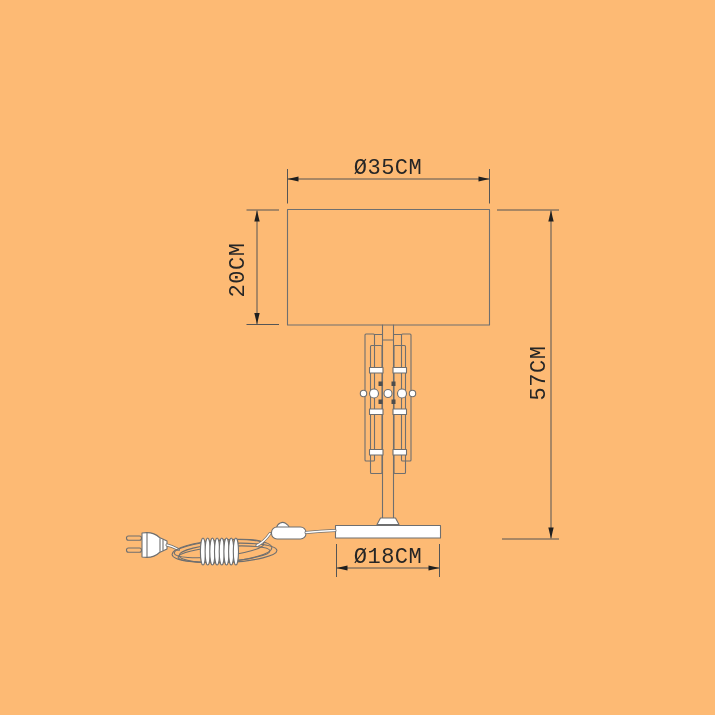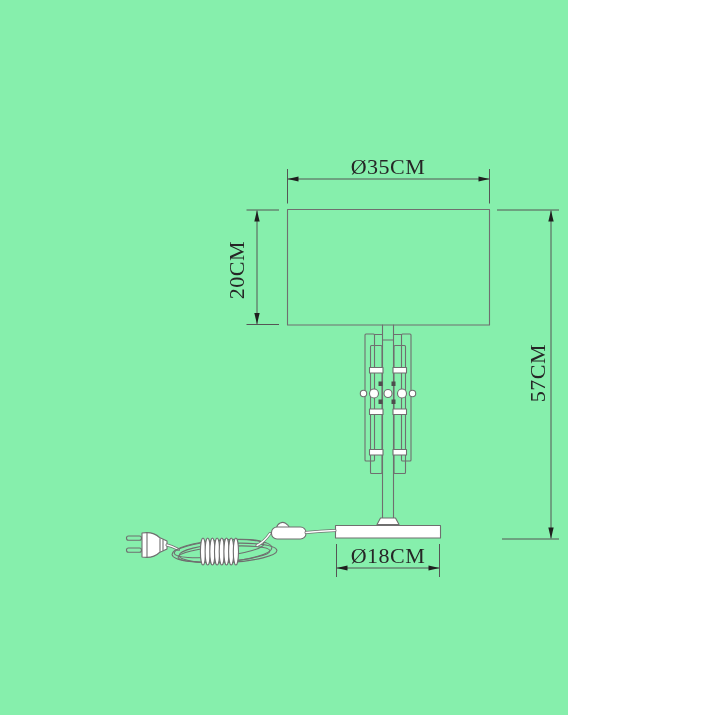--- a/index.html
+++ b/index.html
@@ -1,17 +1,17 @@
 <!DOCTYPE html>
 <html><head>
 <meta charset="utf-8">
 <style>
   html,body{margin:0;padding:0;background:#ffffff;}
-  .stage{position:relative;width:568px;height:715px;background:#86efac;overflow:hidden;
-         font-family:Liberation Serif, serif;}
+  .stage{position:relative;width:715px;height:715px;background:#fdba74;overflow:hidden;
+         font-family:Liberation Mono, monospace;}
   svg{display:block;}
   .ln   {fill:none;stroke:#6f6f6f;stroke-width:1.1;stroke-linejoin:round;stroke-linecap:round;}
   .lnw  {fill:#ffffff;stroke:#6f6f6f;stroke-width:1.1;stroke-linejoin:round;}
   .dim  {fill:none;stroke:#555555;stroke-width:1;}
   .arr  {fill:#1f1f1f;stroke:none;}
   .mark {fill:#4d4d4d;stroke:none;}
   .cord-out{fill:none;stroke:#6f6f6f;stroke-width:3;stroke-linecap:round;}
   .cord-in {fill:none;stroke:#ffffff;stroke-width:1.4;stroke-linecap:round;}
   .dimtext{font-size:22px;fill:#262626;letter-spacing:0.5px;}
 </style>

